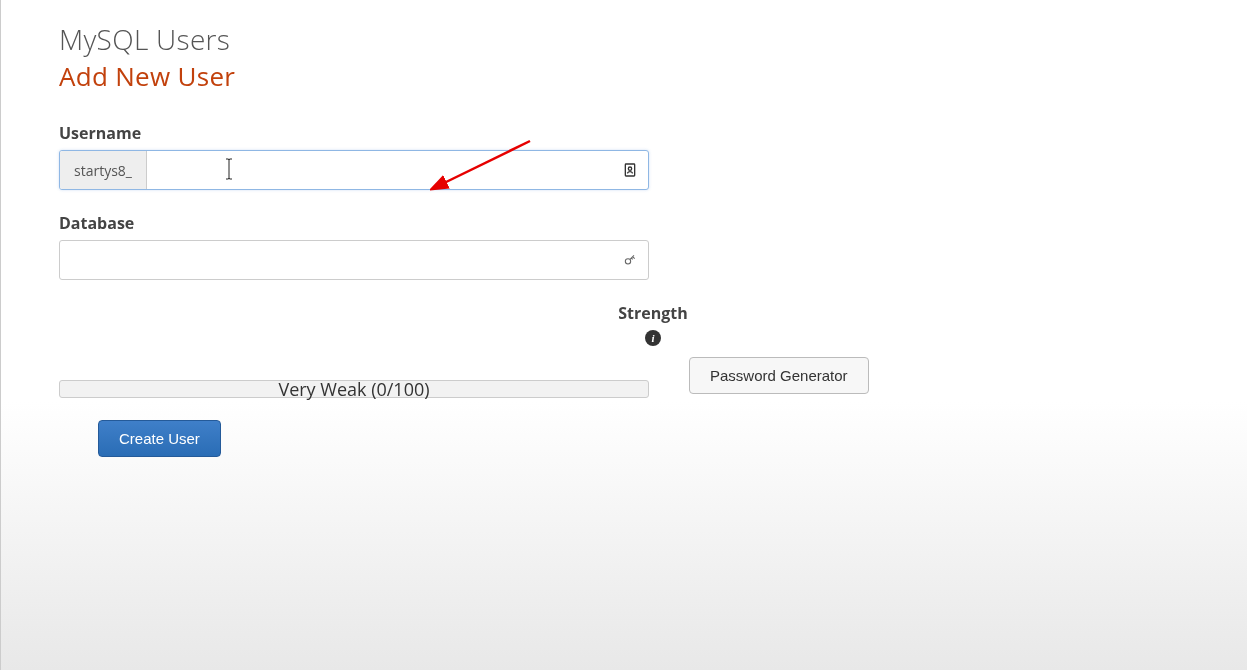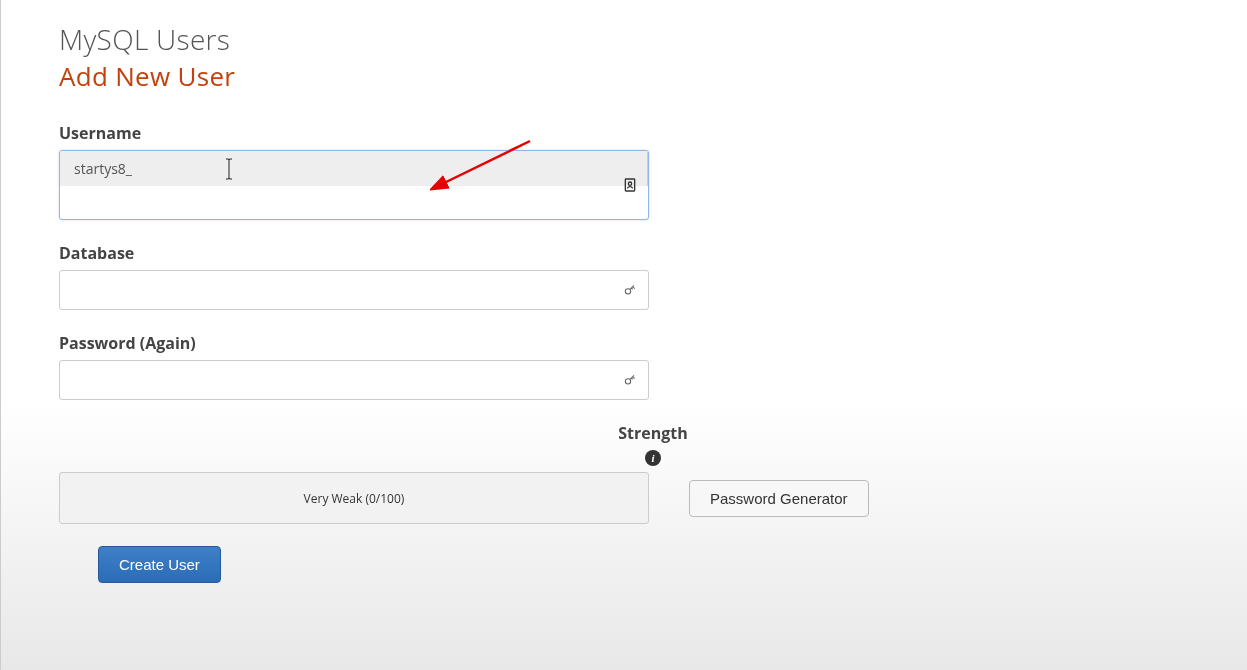--- a/index.html
+++ b/index.html
@@ -49,21 +49,20 @@
     display: flex;
     width: 590px;
     border: 1px solid #ccc;
     border-radius: 3px;
     overflow: hidden;
     background: #fff;
   }
   .input-group.focused {
     border-color: #8fb7e4;
     box-shadow: 0 0 3px rgba(100, 150, 220, 0.3);
-    flex-direction: column;
   }
   .input-prefix {
     background: #eeeeee;
     color: #555;
     padding: 8px 14px;
     font-size: 14px;
     border-right: 1px solid #ccc;
     display: flex;
     align-items: center;
     white-space: nowrap;
@@ -106,26 +105,27 @@
   .strength-row {
     display: flex;
     align-items: center;
     gap: 40px;
   }
   .strength-bar {
     width: 590px;
     border: 1px solid #ccc;
     background: #f2f2f2;
     border-radius: 3px;
-    height: 52px;
+    height: 18px;
     display: flex;
     align-items: center;
     justify-content: center;
-    font-size: 12px;
+    font-size: 18px;
     color: #333;
+    margin-top: 28px;
   }
   .btn {
     display: inline-block;
     padding: 9px 20px;
     border-radius: 4px;
     font-size: 15px;
     cursor: pointer;
     border: 1px solid transparent;
     text-align: left;
   }
@@ -217,32 +217,20 @@
       <input type="password" class="plain-input" value="" style="">
       <span class="input-end-icon">
         <svg viewBox="0 0 24 24" width="16" height="16" fill="none" stroke="#666" stroke-width="1.6">
           <circle cx="9" cy="14" r="4"></circle>
           <path d="M12 11 L18 5 M16 7 L19 10 M14 9 L16 11"></path>
         </svg>
       </span>
     </div>
   </div>
 
-  <div class="form-group">
-    <label class="form-label">Password (Again)</label>
-    <div class="plain-input-wrap">
-      <input type="password" class="plain-input" value="" style="">
-      <span class="input-end-icon">
-        <svg viewBox="0 0 24 24" width="16" height="16" fill="none" stroke="#666" stroke-width="1.6">
-          <circle cx="9" cy="14" r="4"></circle>
-          <path d="M12 11 L18 5 M16 7 L19 10 M14 9 L16 11"></path>
-        </svg>
-      </span>
-    </div>
-  </div>
 
   <div class="form-group">
     <div class="label-with-icon">
       <label class="form-label" style="margin-bottom:0">Strength</label>
       <span class="info-icon">i</span>
     </div>
     <div class="strength-row" style="margin-top:6px">
       <div class="strength-bar">
         <span>Very Weak (0/100)</span>
       </div>

